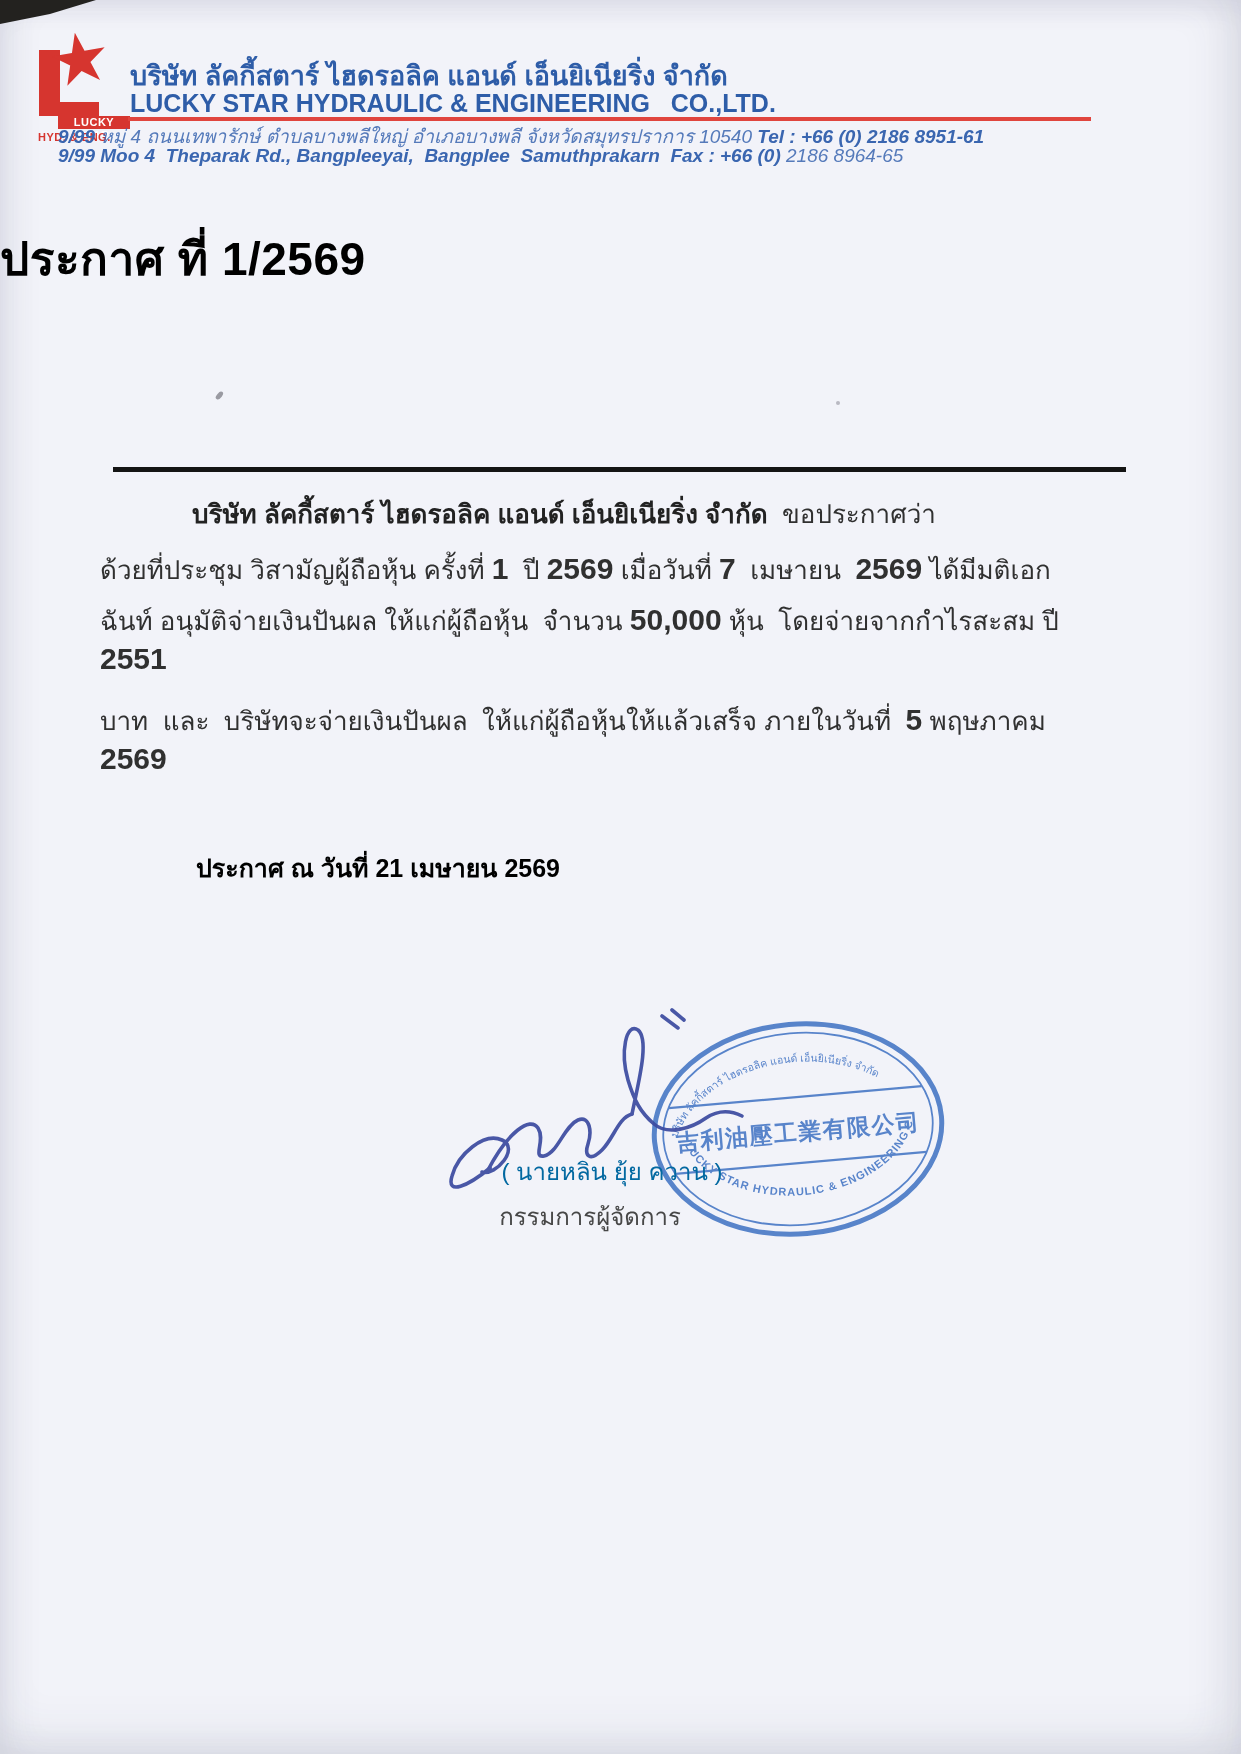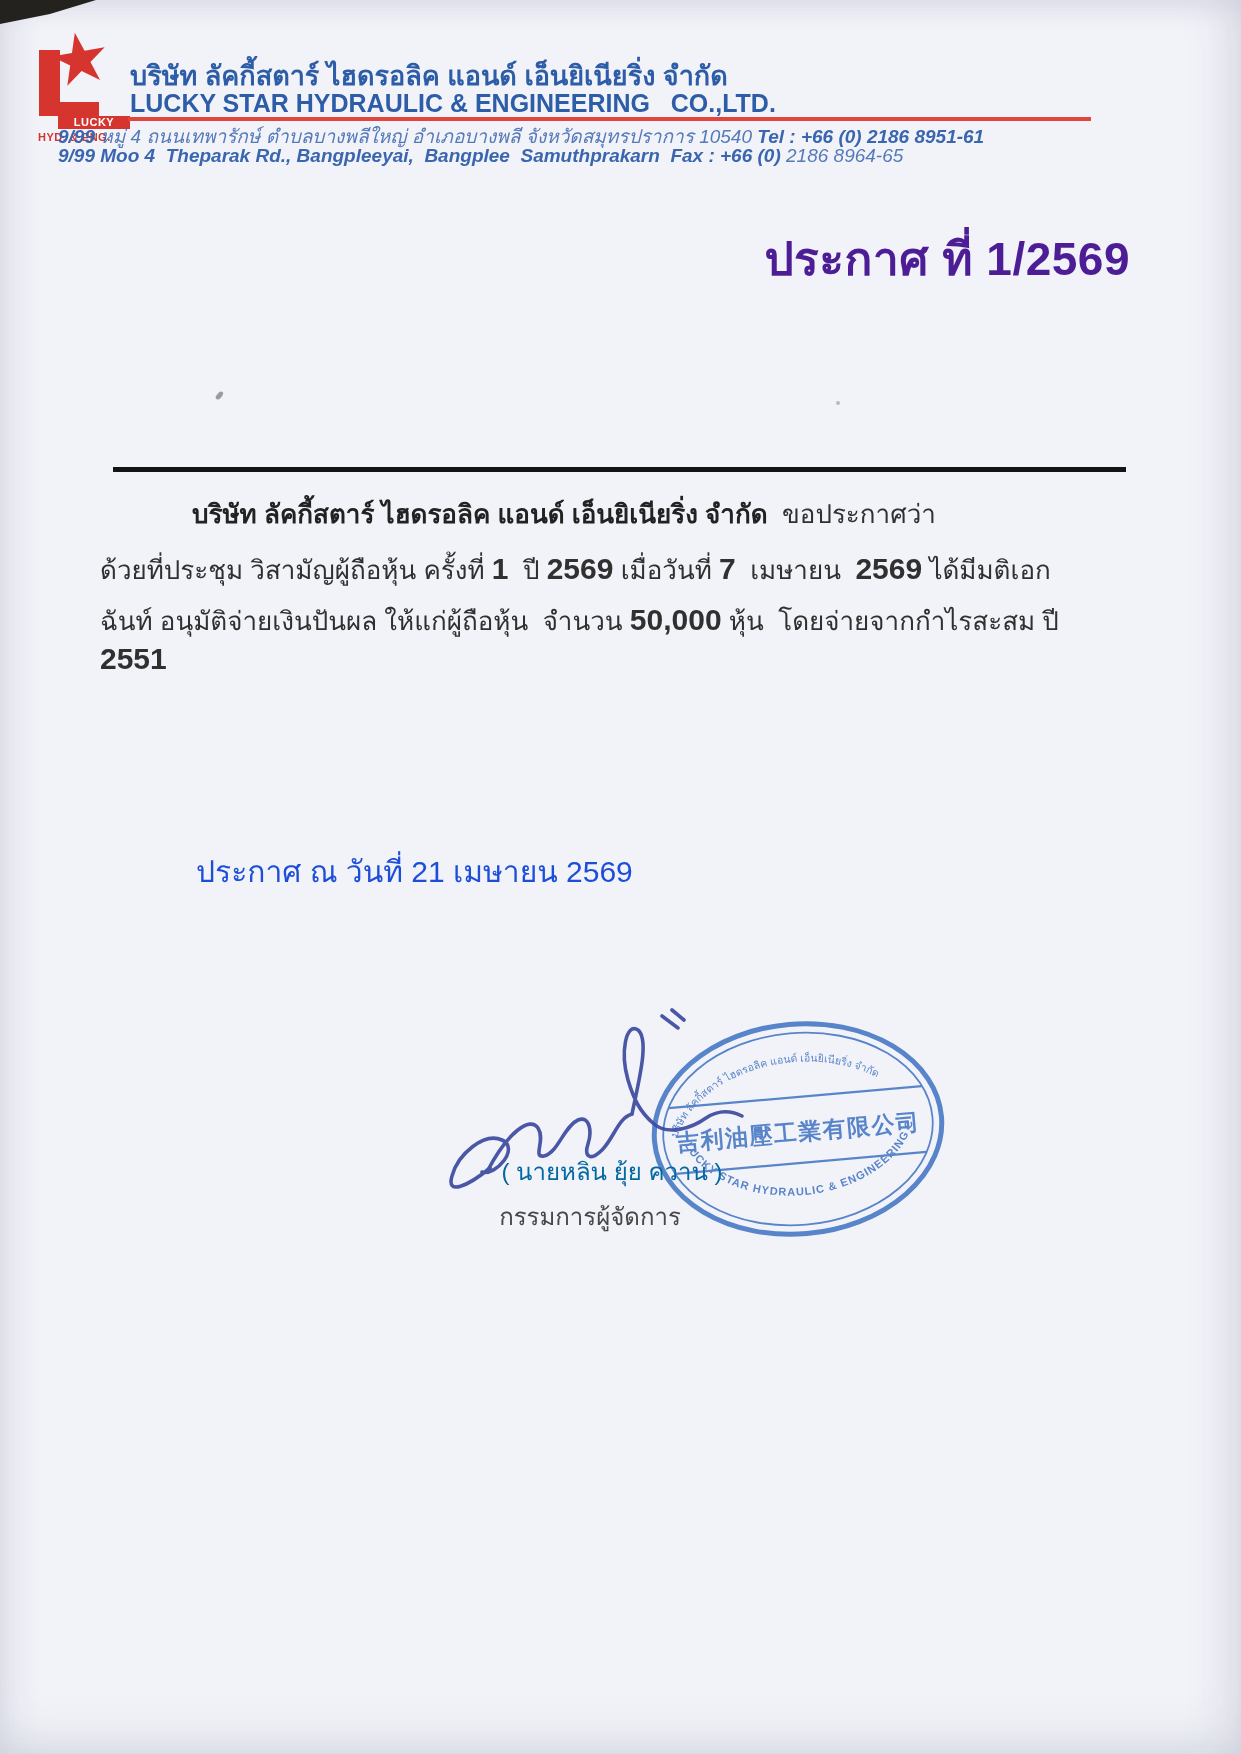--- a/index.html
+++ b/index.html
@@ -36,37 +36,37 @@
   .co-th{left:130px;top:54px;font-size:27px;font-weight:700;color:var(--brand_blue,#2e5da8);}
   .co-en{left:130px;top:89px;font-size:25px;font-weight:700;color:var(--brand_blue,#2e5da8);white-space:pre;}
   .red-rule{left:128px;top:117px;width:963px;height:4px;background:var(--rule_red,#e0453e);}
   .addr{font-size:19px;color:var(--addr_blue,#3a66b0);white-space:pre;font-style:italic;}
   .addr-th{left:58px;top:121px;}
   .addr-en{left:58px;top:145px;}
   .addr b{font-weight:700;}
   .addr .light{font-weight:400;opacity:.85;}
 
   
-  .title-wrap{left:0;top:0;width:1130px;text-align:right;color:#4c1d95;}
+  .title-wrap{left:0;top:0;width:1130px;text-align:left;color:#000000;}
   .title1{top:222px;font-size:46px;font-weight:700;letter-spacing:.5px;}
   .title2{top:298px;font-size:38px;font-weight:700;}
 
   .divider{left:113px;top:467px;width:1013px;height:5px;background:#141414;}
 
   
   .bline{left:100px;width:1005px;font-size:26px;color:#303030;line-height:1.3;margin-top:12px;}
   .bl1{top:486px;padding-left:92px;}
   .bl1 .co{font-weight:700;color:#222;}
   .bl2{top:537px;}
   .bl3{top:588px;}
   .bl4{top:638px;}
   .bl5{top:688px;}
   .pre{white-space:pre-wrap;}
   .num{font-weight:600;font-size:30px;}
-  .date-line{left:196px;top:848px;font-size:30px;color:#1d4ed8;}
+  .date-line{left:196px;top:848px;font-size:25px;color:#000000;font-weight:bold;}
 
   
   .stamp-box{left:648px;top:1018px;width:300px;height:222px;transform:rotate(-5deg);opacity:.92;}
   .sig-box{left:438px;top:1000px;width:340px;height:220px;}
   .sig-name{left:452px;top:1152px;width:320px;text-align:center;font-size:24px;color:#0369a1;}
   .sig-title{left:440px;top:1197px;width:300px;text-align:center;font-size:24px;color:#474747;}
 </style>
 </head>
 <body>
 
@@ -91,20 +91,21 @@
   <div class="abs addr addr-th"><b>9/99</b><span class="light"> หมู่ 4 ถนนเทพารักษ์ ตำบลบางพลีใหญ่ อำเภอบางพลี จังหวัดสมุทรปราการ 10540 </span><b>Tel : +66 (0) 2186 8951-61</b></div>
   <div class="abs addr addr-en"><b>9/99 Moo 4  Theparak Rd., Bangpleeyai,  Bangplee  Samuthprakarn  Fax : +66 (0) </b><span class="light">2186 8964-65</span></div>
 
   <div class="abs title-wrap title1">ประกาศ ที่ 1/2569</div>
 
   <div class="abs divider"></div>
 
   <div class="abs bline bl1"><span class="co">บริษัท ลัคกี้สตาร์ ไฮดรอลิค แอนด์ เอ็นยิเนียริ่ง จำกัด</span><span class="pre">  ขอประกาศว่า</span></div>
   <div class="abs bline bl2 pre emph-nums">ด้วยที่ประชุม วิสามัญผู้ถือหุ้น ครั้งที่ <span class="num">1</span>  ปี <span class="num">2569</span> เมื่อวันที่ <span class="num">7</span>  เมษายน  <span class="num">2569</span> ได้มีมติเอก</div>
   <div class="abs bline bl3 pre emph-nums">ฉันท์ อนุมัติจ่ายเงินปันผล ให้แก่ผู้ถือหุ้น  จำนวน <span class="num">50,000</span> หุ้น  โดยจ่ายจากกำไรสะสม ปี <span class="num">2551</span></div>
+  <div class="abs bline bl5 pre emph-nums">บาท  และ  บริษัทจะจ่ายเงินปันผล  ให้แก่ผู้ถือหุ้นให้แล้วเสร็จ ภายในวันที่  <span class="num">5</span> พฤษภาคม <span class="num">2569</span></div>
 
   <div class="abs date-line">ประกาศ ณ วันที่ 21 เมษายน 2569</div>
 
   <div class="abs stamp-box">
     <svg width="300" height="222" viewBox="0 0 300 222">
       <g fill="none" stroke="#4c7bc7">
         <ellipse cx="150" cy="111" rx="144" ry="105" stroke-width="5"></ellipse>
         <ellipse cx="150" cy="111" rx="135" ry="96" stroke-width="1.8"></ellipse>
         <line x1="23" y1="79" x2="277" y2="79" stroke-width="2.2"></line>
         <line x1="24" y1="145" x2="276" y2="145" stroke-width="2.2"></line>

